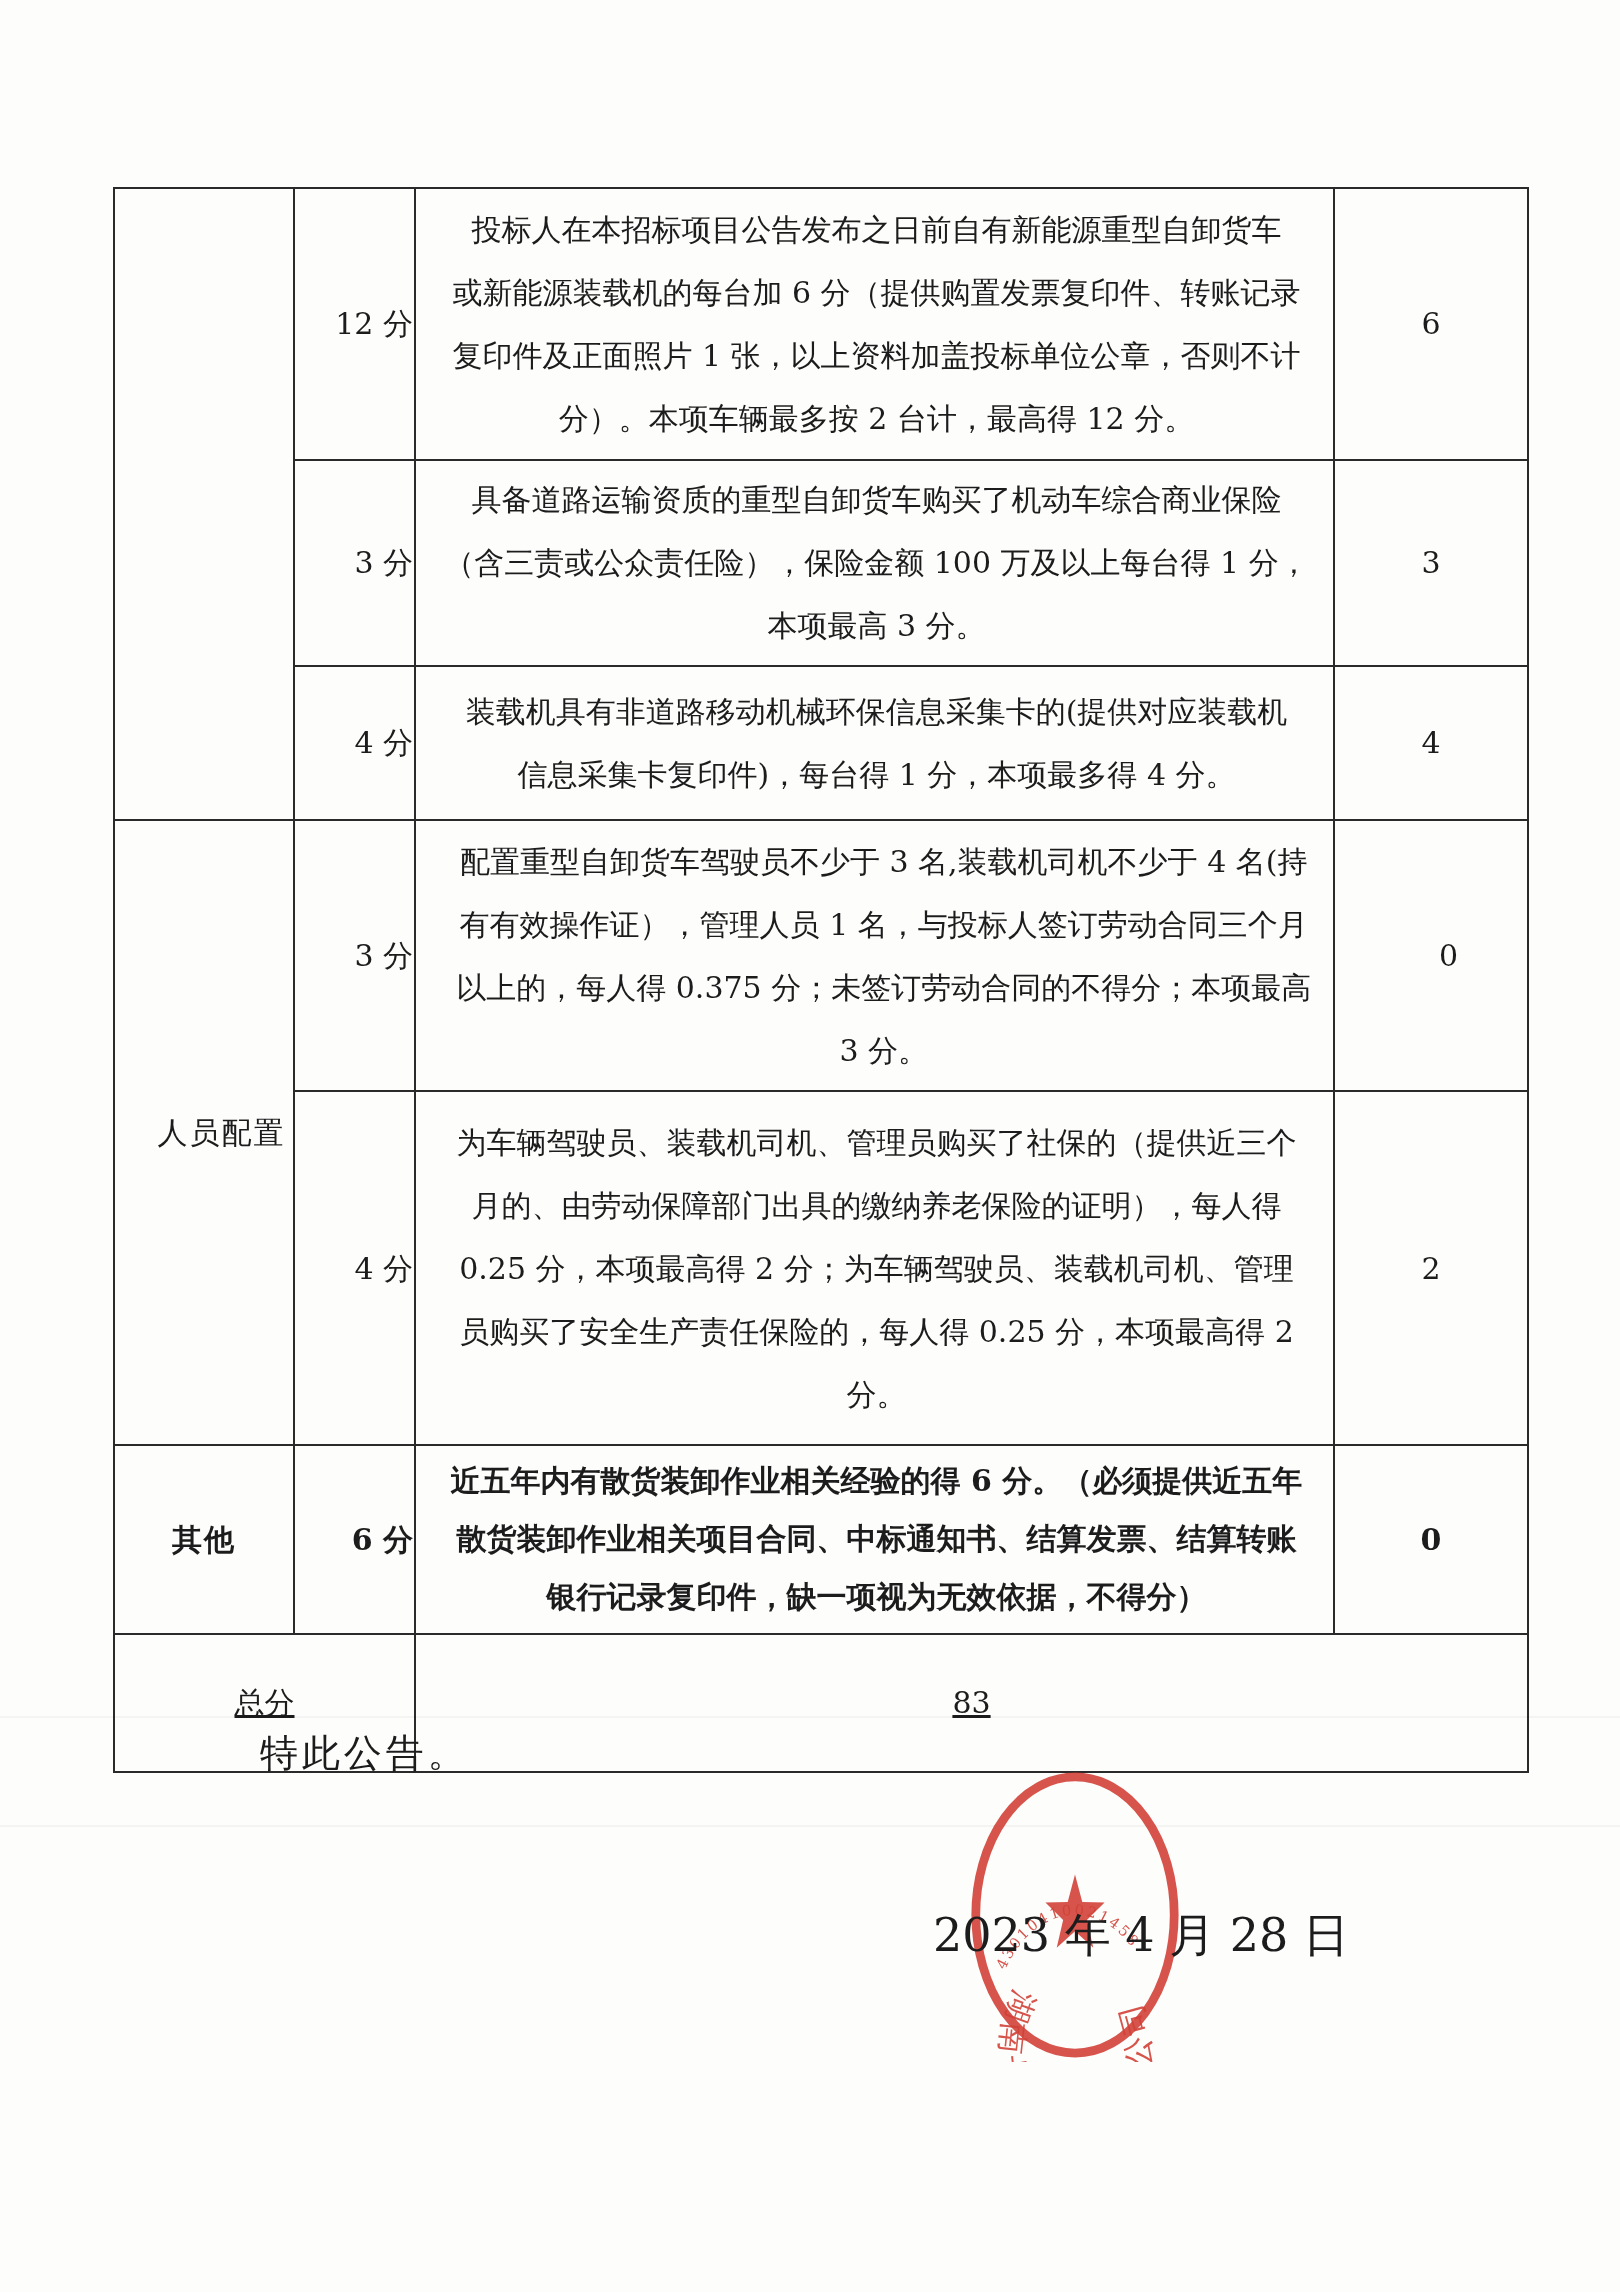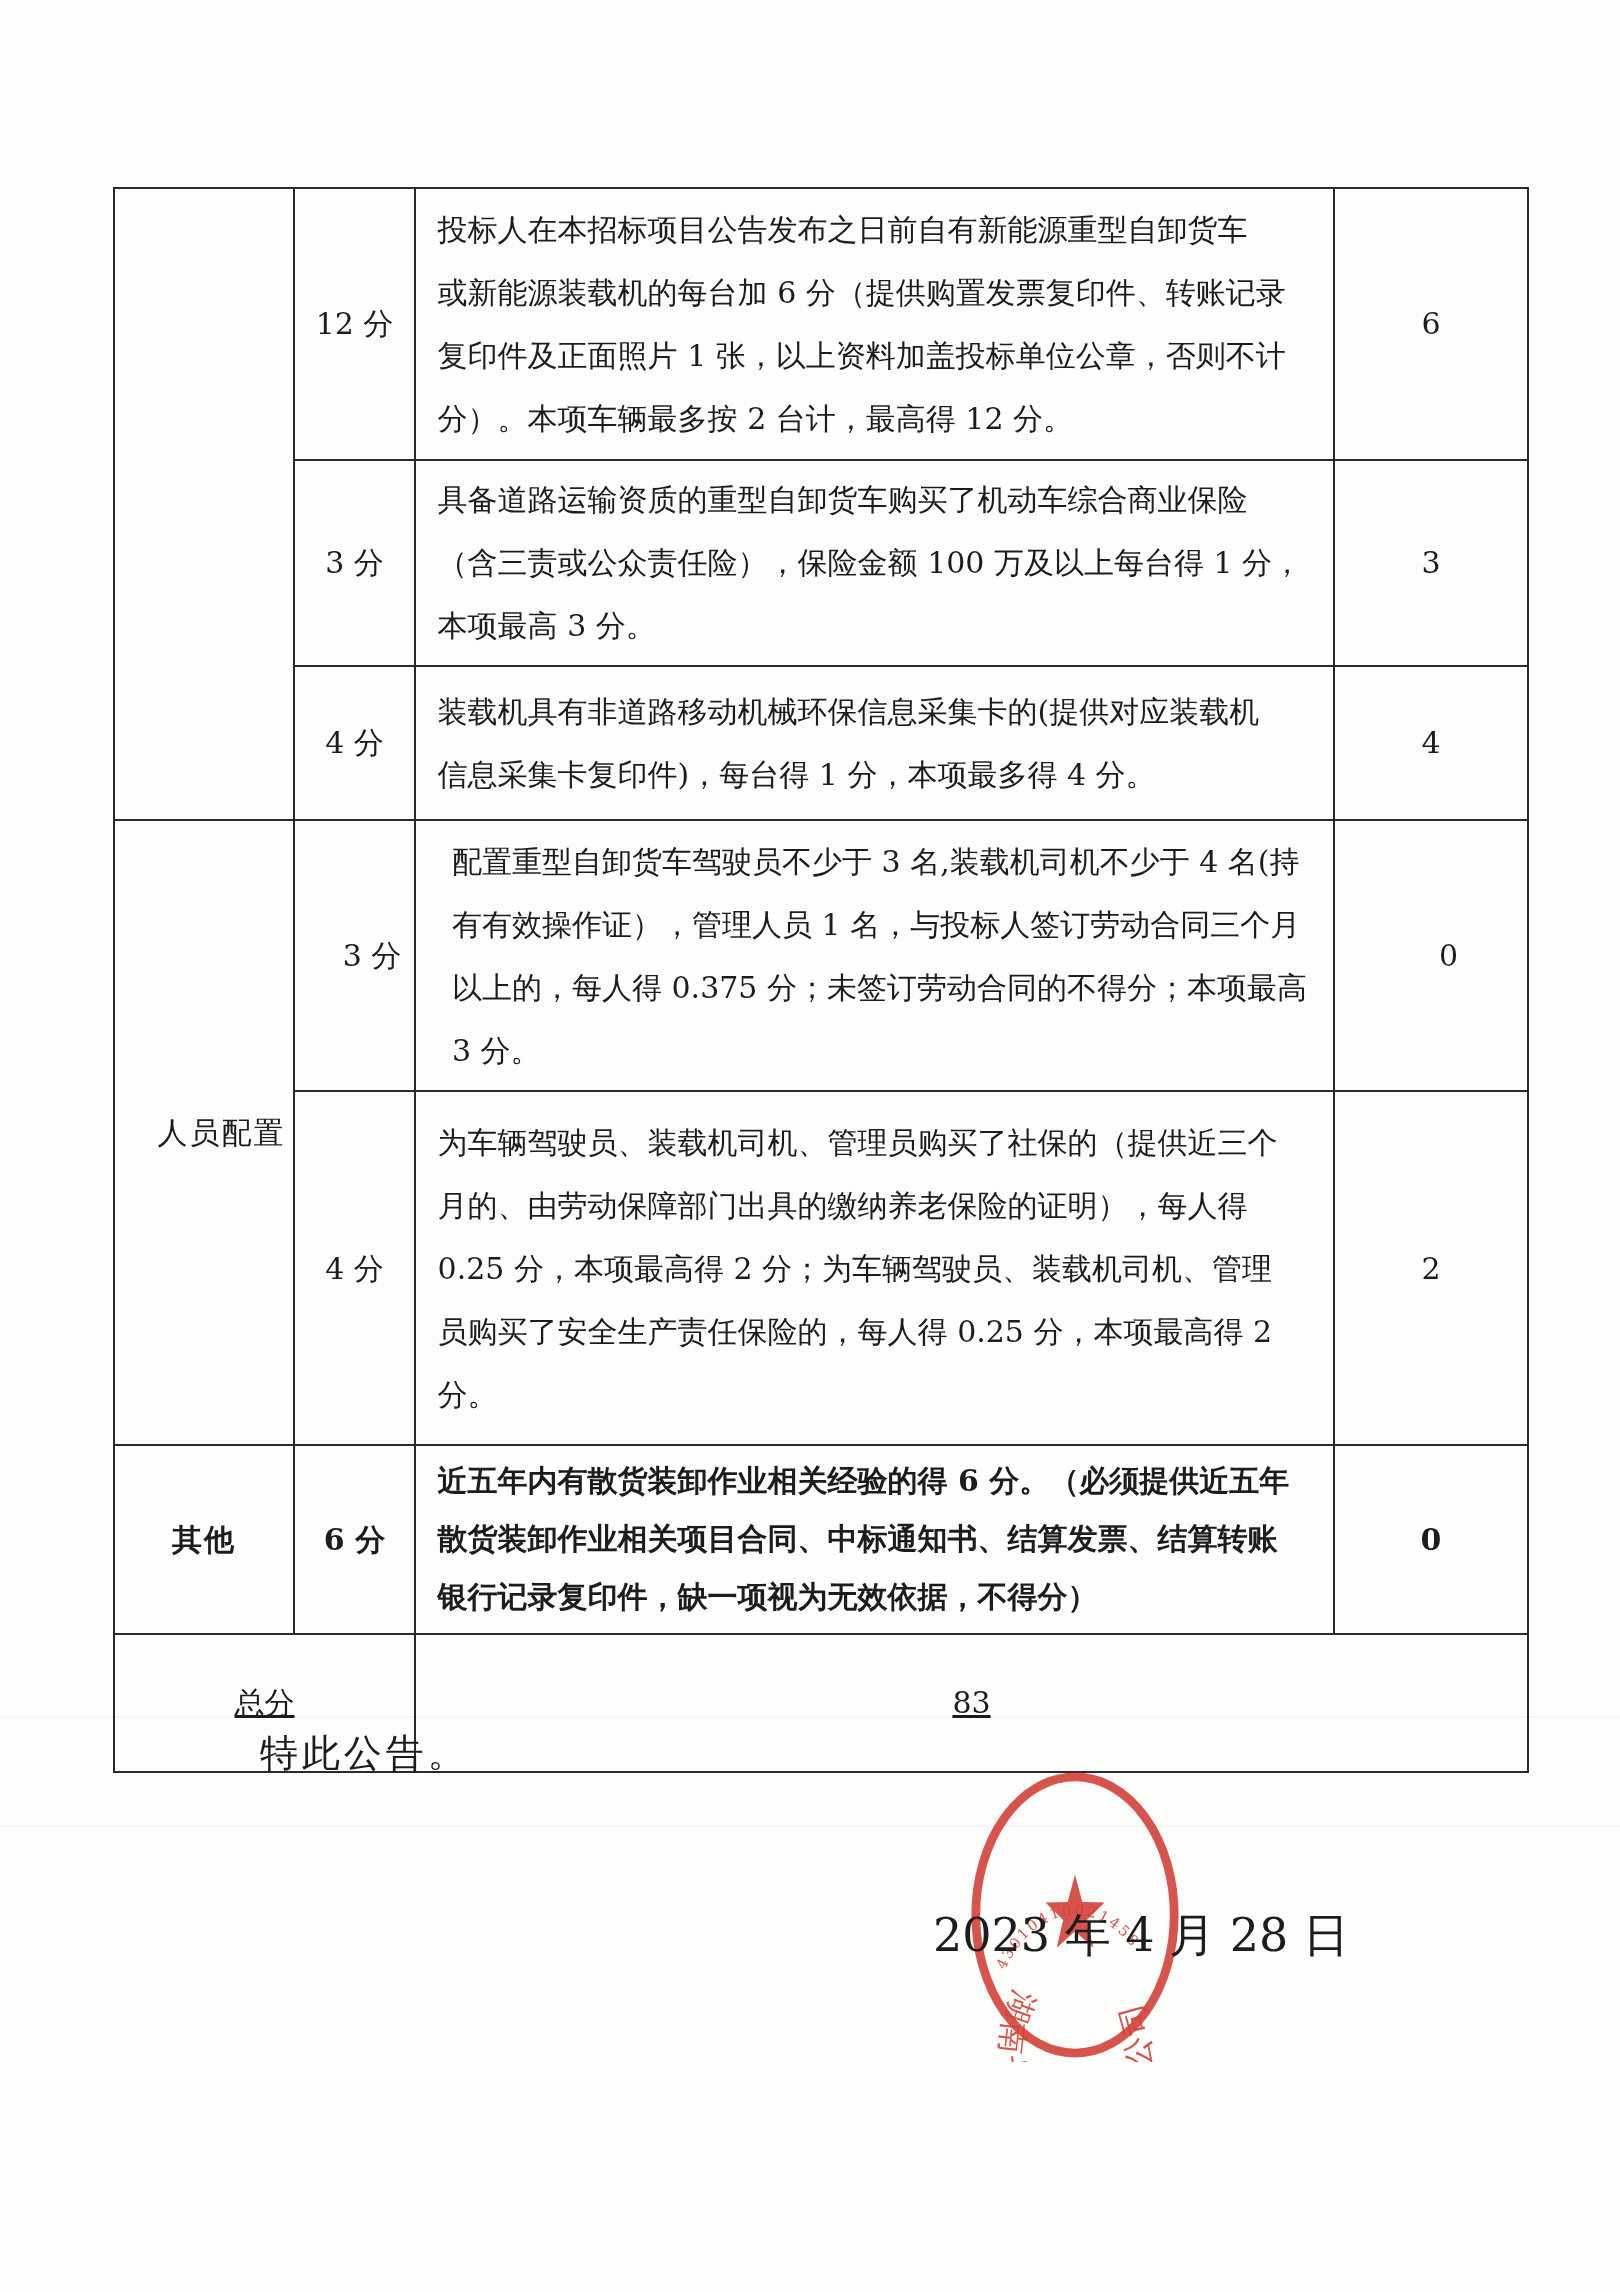--- a/index.html
+++ b/index.html
@@ -19,23 +19,23 @@
     table-layout:fixed;
   }
   table.score-table td{
     border:2.9px solid #2a2a2a;
     font-size:30px;
     line-height:63px;
     vertical-align:middle;
     overflow:hidden;
   }
   td.cat{ text-align:center; letter-spacing:2px;margin-left:23px;}
-  td.w{ text-align:center; white-space:nowrap;}
+  td.w{ text-align:right; white-space:nowrap;}
   td.d{
-    text-align:left;
+    text-align:center;
     white-space:pre-line;
     padding:5.9px 17.6px 5.9px 21.6px;
   }
   td.s{ text-align:center;}
   tr.r1 td{height:258px;}
   tr.r2 td{height:192px;}
   tr.r3 td{height:141px;}
   tr.r4 td{height:257px;padding-left:36px;}
   tr.r5 td{height:340px;}
   tr.r6 td{height:175px;font-weight:bold;}

